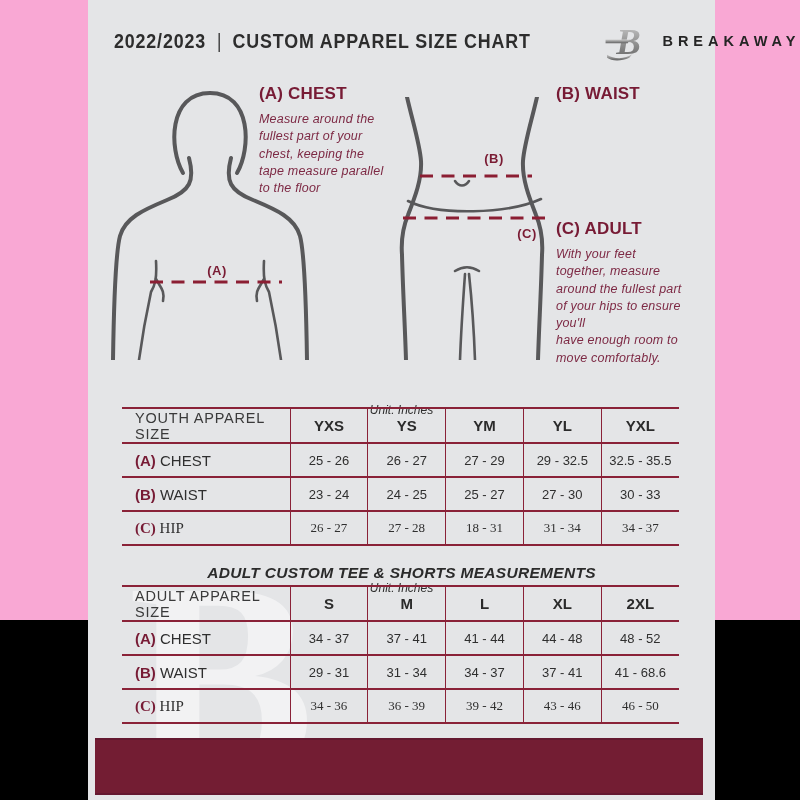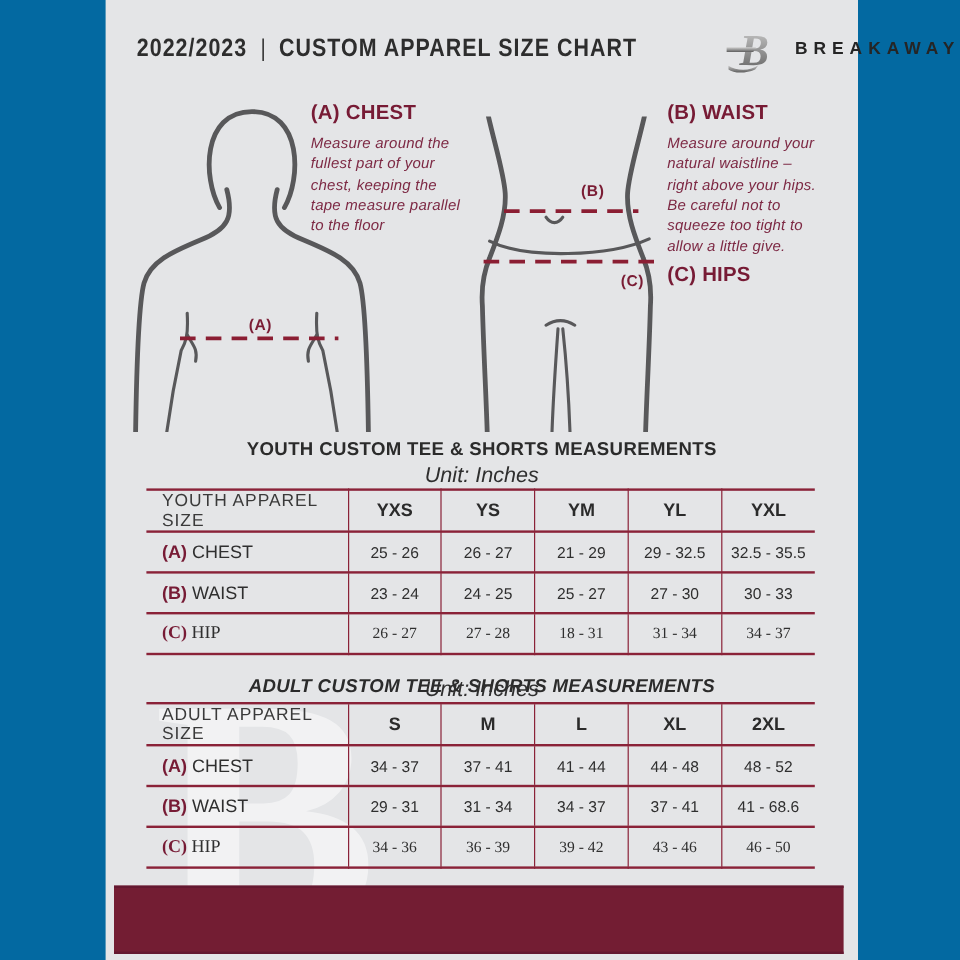--- a/index.html
+++ b/index.html
@@ -2,21 +2,21 @@
 <html><head>
 <meta charset="utf-8">
 <style>
   :root{
     --maroon:#771b35; --desc:#7d2944; --line:#8a2238; --footer:#731d33;
     --ink:#2d2d2d; --fig:#58585a; --page:#e4e5e7;
   }
   html,body{margin:0;padding:0;}
   body{width:800px;height:800px;background:#000;overflow:hidden;
        font-family:"Liberation Sans", sans-serif;}
-  #canvas{position:relative;width:800px;height:800px;background:#0369a1;}
+  #canvas{position:relative;width:800px;height:620px;background:#f9a8d4;}
   #page{position:absolute;left:88px;top:0;width:627px;height:800px;background:var(--page);}
 
   
   .header-row{position:absolute;top:20px;left:26px;right:22px;height:42px;
       display:flex;justify-content:space-between;align-items:center;}
   .title-group{display:flex;align-items:center;gap:13px;transform:scaleX(.85);
       transform-origin:left center;white-space:nowrap;}
   .title-group .yr,.title-group .ttl{font-weight:bold;font-size:21px;color:var(--ink);letter-spacing:1px;}
   .title-group .sep{font-size:20px;color:#3a3a3a;font-weight:normal;}
   .brand-group{display:flex;align-items:center;gap:12px;text-align:right;}
@@ -31,21 +31,21 @@
 
   svg .outline{fill:none;stroke:var(--fig);stroke-width:4;stroke-linecap:round;}
   svg .detail{fill:none;stroke:var(--fig);stroke-width:2.6;stroke-linecap:round;}
   svg .dash{fill:none;stroke:#8b1e33;stroke-width:3.2;stroke-dasharray:13 8.5;}
   svg .marker{font-family:"Liberation Sans",sans-serif;font-weight:bold;font-size:13px;fill:#7a1c34;letter-spacing:.5px;}
 
   
   .tbl-title{position:absolute;left:0;width:100%;text-align:center;font-weight:bold;
       font-size:15.5px;color:#2b2b2b;letter-spacing:.3px;}
   .tbl-unit{position:absolute;left:0;width:100%;text-align:center;font-style:italic;
-      font-size:18px;color:#2f2f2f;}
+      font-size:12px;color:#2f2f2f;margin-top:17px;}
   table.size-table{position:absolute;left:34px;width:557px;border-collapse:collapse;table-layout:fixed;z-index:1;}
   table.size-table tr{border-top:2px solid var(--line);}
   table.size-table tr.last{border-bottom:2px solid var(--line);font-family:Liberation Serif, serif;}
   table.size-table td{height:32px;padding:0;text-align:center;font-size:13px;color:#2f2f2f;}
   table.size-table td+td{border-left:1.5px solid var(--line);}
   table.size-table tr.head td{height:33px;font-weight:bold;font-size:15px;color:#2b2b2b;}
   table.size-table td.rowlabel{text-align:left;padding-left:13px;font-size:15px;}
   table.size-table tr.head td.rowlabel{font-weight:normal;font-size:14.5px;letter-spacing:.8px;color:#3a3a3a;}
   .prefix{color:var(--maroon);font-weight:bold;}
 
@@ -113,34 +113,34 @@
     <div class="guide-block" style="left:171px;top:84px;width:134px;">
       <h3>(A) CHEST</h3>
       <p>Measure around the
 fullest part of your
 chest, keeping the
 tape measure parallel
 to the floor</p>
     </div>
     <div class="guide-block" style="left:468px;top:84px;width:146px;">
       <h3>(B) WAIST</h3>
-      <p>Measure around your
-natural waistline –
-right above your hips.
-Be careful not to
-squeeze too tight to
-allow a little give.</p>
     </div>
     <div class="guide-block" style="left:468px;top:219px;width:150px;">
-      <h3>(C) HIPS</h3>
+      <h3>(C) ADULT</h3>
+      <p>With your feet
+together, measure
+around the fullest part
+of your hips to ensure
+you'll
+have enough room to
+move comfortably.</p>
     </div>
 
     <div class="watermark">B</div>
 
-    <div class="tbl-title" style="top:366px;">YOUTH CUSTOM TEE &amp; SHORTS MEASUREMENTS</div>
     <div class="tbl-unit" style="top:386px;">Unit: Inches</div>
     <table class="size-table" style="top:407px;">
       <colgroup>
           <col style="width:168px">
           <col>
           <col>
           <col>
           <col>
           <col>
         </colgroup>
@@ -153,21 +153,21 @@
         <td>YL</td>
         <td>YXL</td>
       </tr>
       <tr>
         <td class="rowlabel">
           <span class="prefix">(A)</span>
           <span>CHEST</span>
         </td>
         <td>25 - 26</td>
         <td>26 - 27</td>
-        <td>21 - 29</td>
+        <td>27 - 29</td>
         <td>29 - 32.5</td>
         <td>32.5 - 35.5</td>
       </tr>
       <tr>
         <td class="rowlabel">
           <span class="prefix">(B)</span>
           <span>WAIST</span>
         </td>
         <td>23 - 24</td>
         <td>24 - 25</td>

